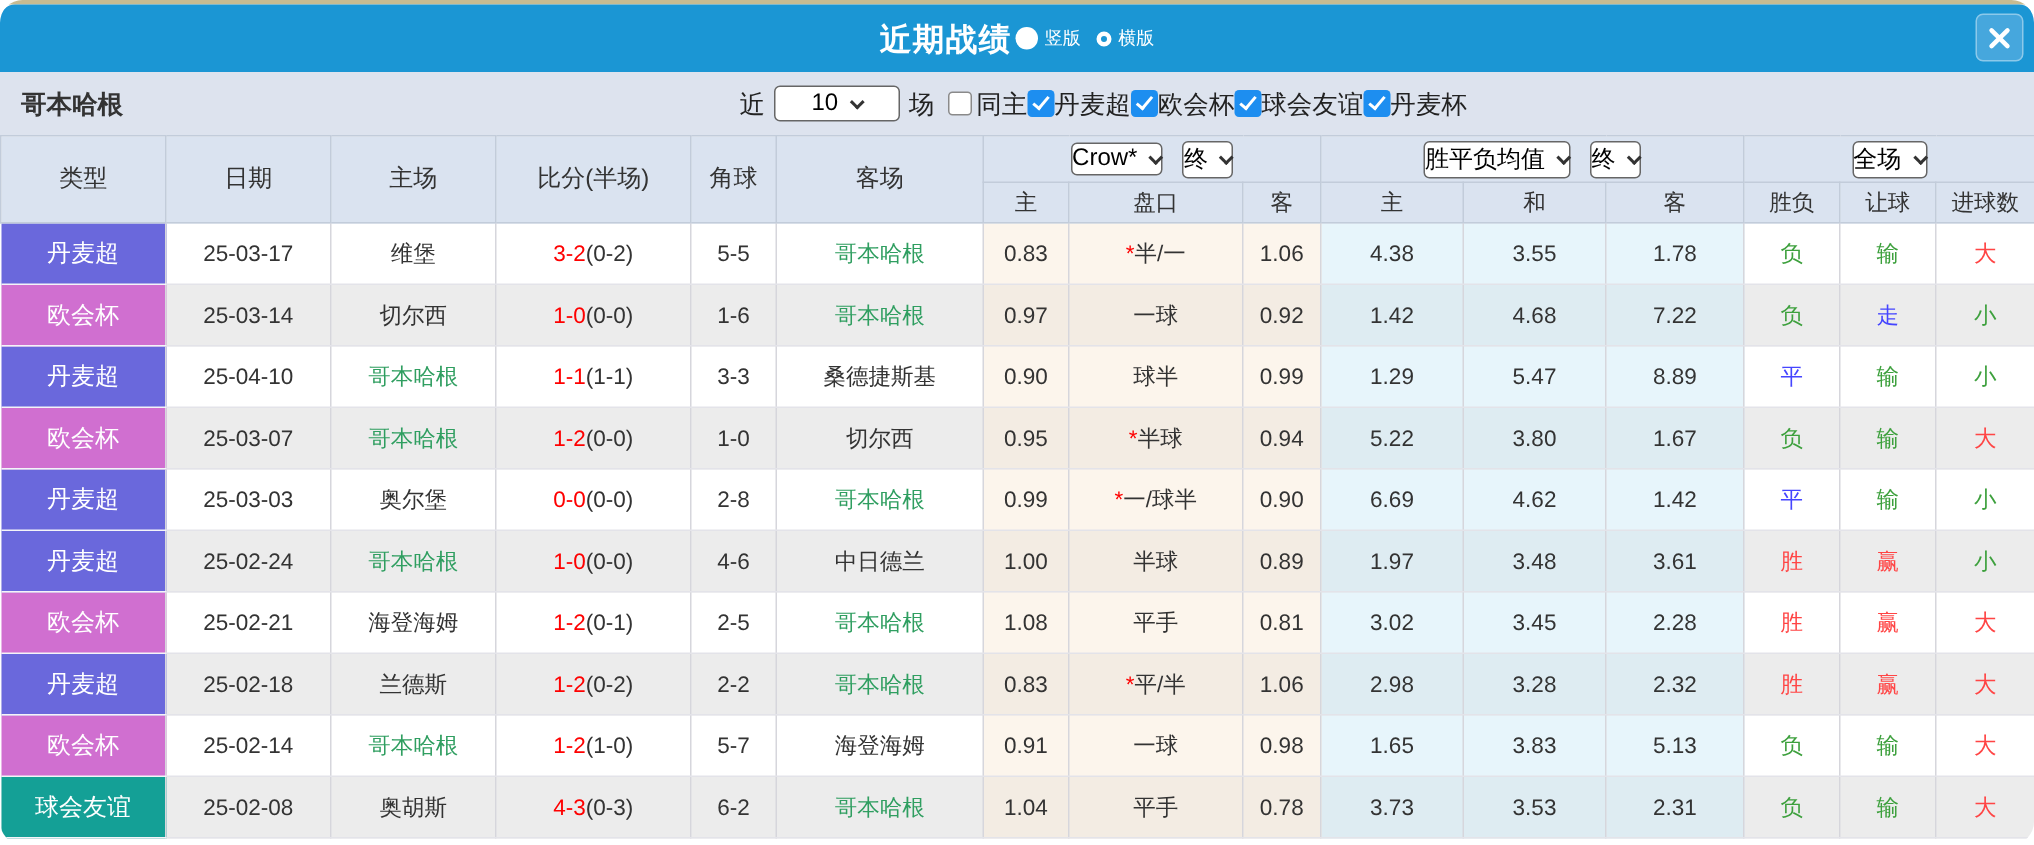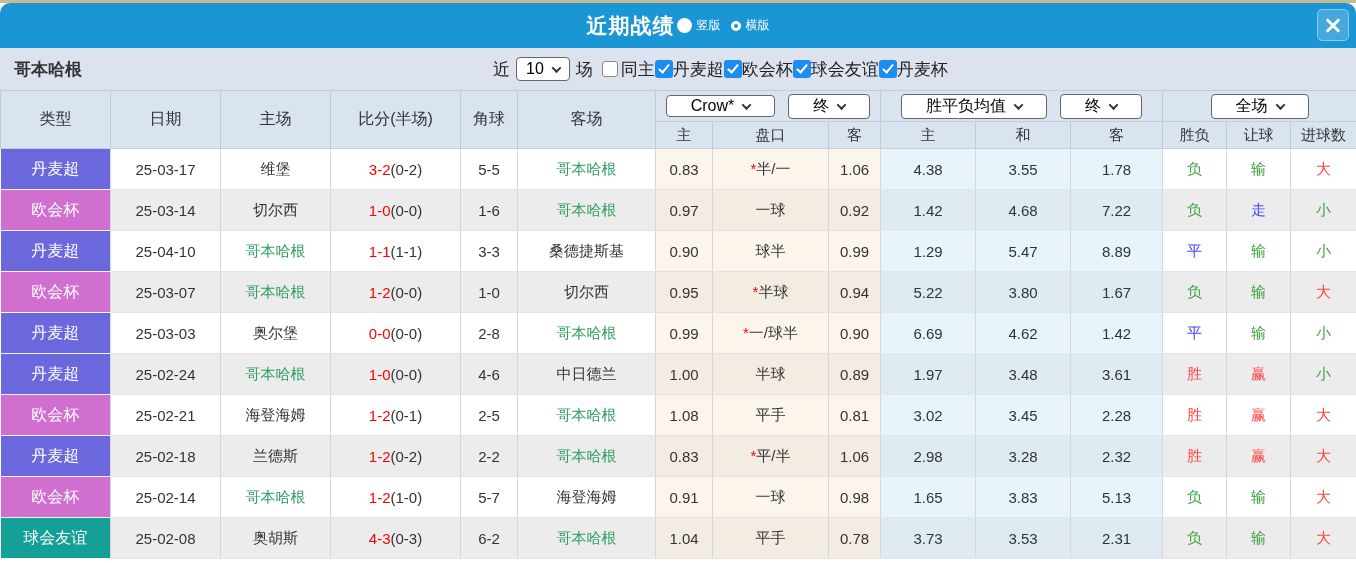--- a/index.html
+++ b/index.html
@@ -1,17 +1,17 @@
 <!DOCTYPE html>
 <html><head>
 <meta charset="utf-8">
 <style>
   * { box-sizing: border-box; }
   body { margin:0; background:#fff; font-family:"Liberation Sans","DejaVu Sans",sans-serif; }
-  .window { width:1356px; height:563px; position:relative; overflow:hidden; }
+  .window { width:1356px; height:563px; position:relative; overflow:hidden;border-radius:15px; }
   .top-strip { height:3px; background:#c8bb91; }
 
   
   .titlebar { height:45px; background:#1b96d4; border-radius:10px 10px 0 0;
     display:flex; align-items:center; justify-content:center; position:relative; }
   .title { color:#fff; font-weight:bold; font-size:21px; letter-spacing:1px; }
   .layout-radios { display:flex; align-items:center; color:#fff; font-size:12px; margin-left:2px; }
   .radio { display:inline-block; border-radius:50%; margin:0 5px 0 10px; }
   .radio.selected { width:15px; height:15px; background:#fff; margin-left:0; }
   .radio.unselected { width:10px; height:10px; border:3px solid #fff; background:transparent; }
@@ -21,36 +21,36 @@
     width:18px; height:3px; background:#fff; border-radius:2px; }
   .close-btn::before { transform:rotate(45deg); }
   .close-btn::after { transform:rotate(-45deg); }
 
   
   .filterbar { height:42px; background:#dde3ee; position:relative; display:flex; align-items:center; }
   .team-name { font-weight:bold; font-size:17px; color:#333; margin-left:14px; }
   .filter-controls { position:absolute; left:487px; top:0; height:42px; display:flex; align-items:center; font-size:17px; color:#222; }
   .filter-controls .lbl { margin:0 6px; }
   .selectbox { display:inline-flex; align-items:center; background:#fff; border:1px solid #666;
-    border-radius:4px; padding:2px 9px; font-size:16px; color:#000; gap:9px; cursor:pointer; }
+    border-radius:4px; padding:2px 24px; font-size:16px; color:#000; gap:9px; cursor:pointer; }
   .chevron { width:7px; height:7px; border-right:2px solid #333; border-bottom:2px solid #333;
     transform:rotate(45deg) translate(-1px,-1px); }
   .cb { display:inline-block; position:relative; cursor:pointer; }
   .cb.checked { width:18px; height:18px; background:#1d8ef0; border-radius:3px; }
   .cb.checked::after { content:''; position:absolute; left:6px; top:2px; width:4px; height:9px;
     border-right:2.5px solid #fff; border-bottom:2.5px solid #fff; transform:rotate(40deg); }
   .cb.unchecked { width:16px; height:16px; background:#fff; border:1.5px solid #8a8a8a; border-radius:3px; margin:0 3px; }
 
   
   table { border-collapse:collapse; table-layout:fixed; width:1356px; }
   thead th { background:#dae3f0; border:1px solid #c2ccda; font-weight:normal; color:#333; font-size:16px; padding:0; }
   tr.drop-row th { height:31px; }
   tr.label-row th { height:27px; font-size:15px; }
   .drop-group { display:flex; align-items:center; justify-content:center; gap:13px; }
-  .drop-group .selectbox { padding:1px 24px; }
+  .drop-group .selectbox { padding:1px 0; }
   tbody td { height:41px; text-align:center; color:#333; font-size:15px;
     border-right:1px solid #d6d6dc; border-bottom:1px solid #e3e3e9; padding:0; }
   tbody tr:nth-child(even) { background:#ececec; }
   td.type-col { color:#fff; font-size:16px; border-bottom:1px solid #f4f4f8; }
   td.odds-col { background:rgba(249,236,220,0.55); }
   td.avg-col  { background:rgba(208,235,247,0.5); }
   .subject { color:#2f9e60; }
   .score-ft, .star { color:#fe0000; }
 </style>
 </head>

